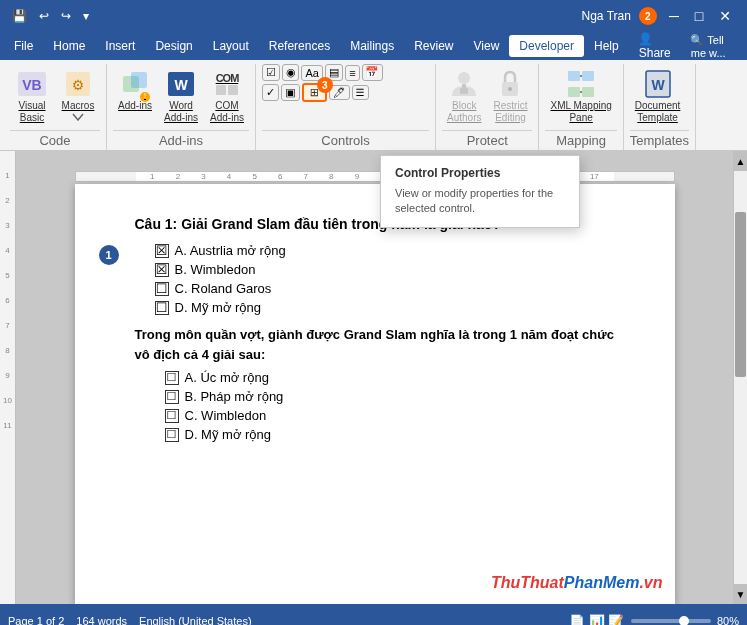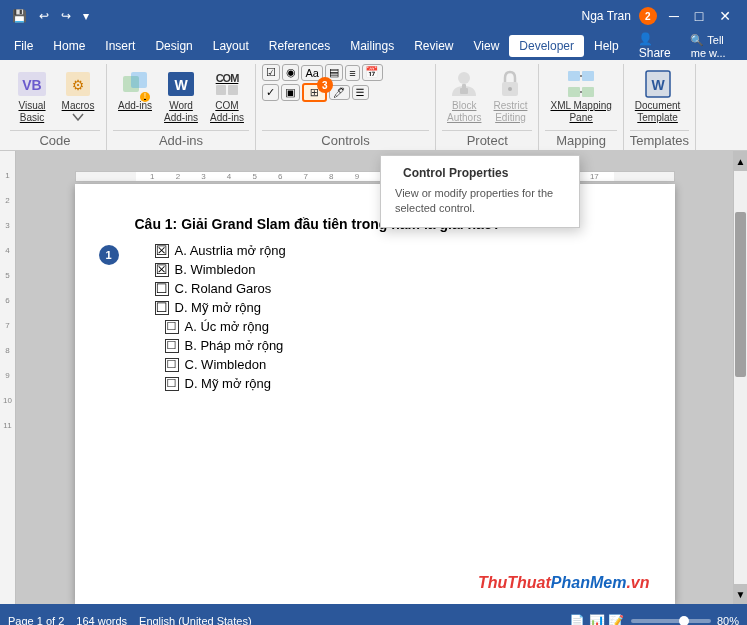--- a/index.html
+++ b/index.html
@@ -134,21 +134,20 @@
       z-index: 100;
       width: 200px;
       top: 95px;
       left: 380px;
     }
     .tooltip-title {
       font-weight: bold;
       font-size: 12px;
       margin-bottom: 6px;
       color: #333;
-      margin-left: 8px;
     }
     .tooltip-desc {
       font-size: 11px;
       color: #555;
       line-height: 1.4;
     }
     .option-row { display: flex; align-items: center; gap: 6px; margin: 4px 0 4px 20px; font-size: 13px; }
     .checkbox { width: 14px; height: 14px; border: 1px solid #333; display: inline-flex; align-items: center; justify-content: center; font-size: 11px; flex-shrink: 0; }
 
     
@@ -449,39 +448,42 @@
         <div class="option-row">
           <span class="checkbox" style="font-size:13px;">☐</span>
           <span>C. Roland Garos</span>
         </div>
         <div class="option-row">
           <span class="checkbox" style="font-size:13px;">☐</span>
           <span>D. Mỹ mở rộng</span>
         </div>
       </div>
 
+      <div style="font-weight:bold; font-size:13px; margin:10px 0 6px 0; line-height:1.5;">
+        Trong môn quần vợt, giành được Grand Slam nghĩa là trong 1 năm đoạt chức vô địch cả 4 giải sau:
+      </div>
 
       <div class="option-row" style="margin-left:30px;">
         <span class="checkbox">☐</span>
         <span>A. Úc mở rộng</span>
       </div>
       <div class="option-row" style="margin-left:30px;">
         <span class="checkbox">☐</span>
         <span>B. Pháp mở rộng</span>
       </div>
       <div class="option-row" style="margin-left:30px;">
         <span class="checkbox">☐</span>
         <span>C. Wimbledon</span>
       </div>
       <div class="option-row" style="margin-left:30px;">
         <span class="checkbox">☐</span>
         <span>D. Mỹ mở rộng</span>
       </div>
 
-      <div style="position:absolute; bottom:12px; right:25px; font-size:16px; font-weight:bold; font-style:italic;">
+      <div style="position:absolute; bottom:12px; right:12px; font-size:16px; font-weight:bold; font-style:italic;">
         <span style="color:#e53935;">ThuThuat</span><span style="color:#1565c0;">PhanMem</span><span style="color:#e53935;">.vn</span>
       </div>
     </div>
   </div>
 
   <div style="width:14px; background:#f0f0f0; border-left:1px solid #c0c0c0; display:flex; flex-direction:column;">
     <div style="height:20px; background:#c0c0c0; display:flex; align-items:center; justify-content:center; cursor:pointer; font-size:10px;">▲</div>
     <div style="flex:1; position:relative;">
       <div style="position:absolute; top:10%; left:1px; right:1px; height:40%; background:#a0a0a0; border-radius:2px;"></div>
     </div>

